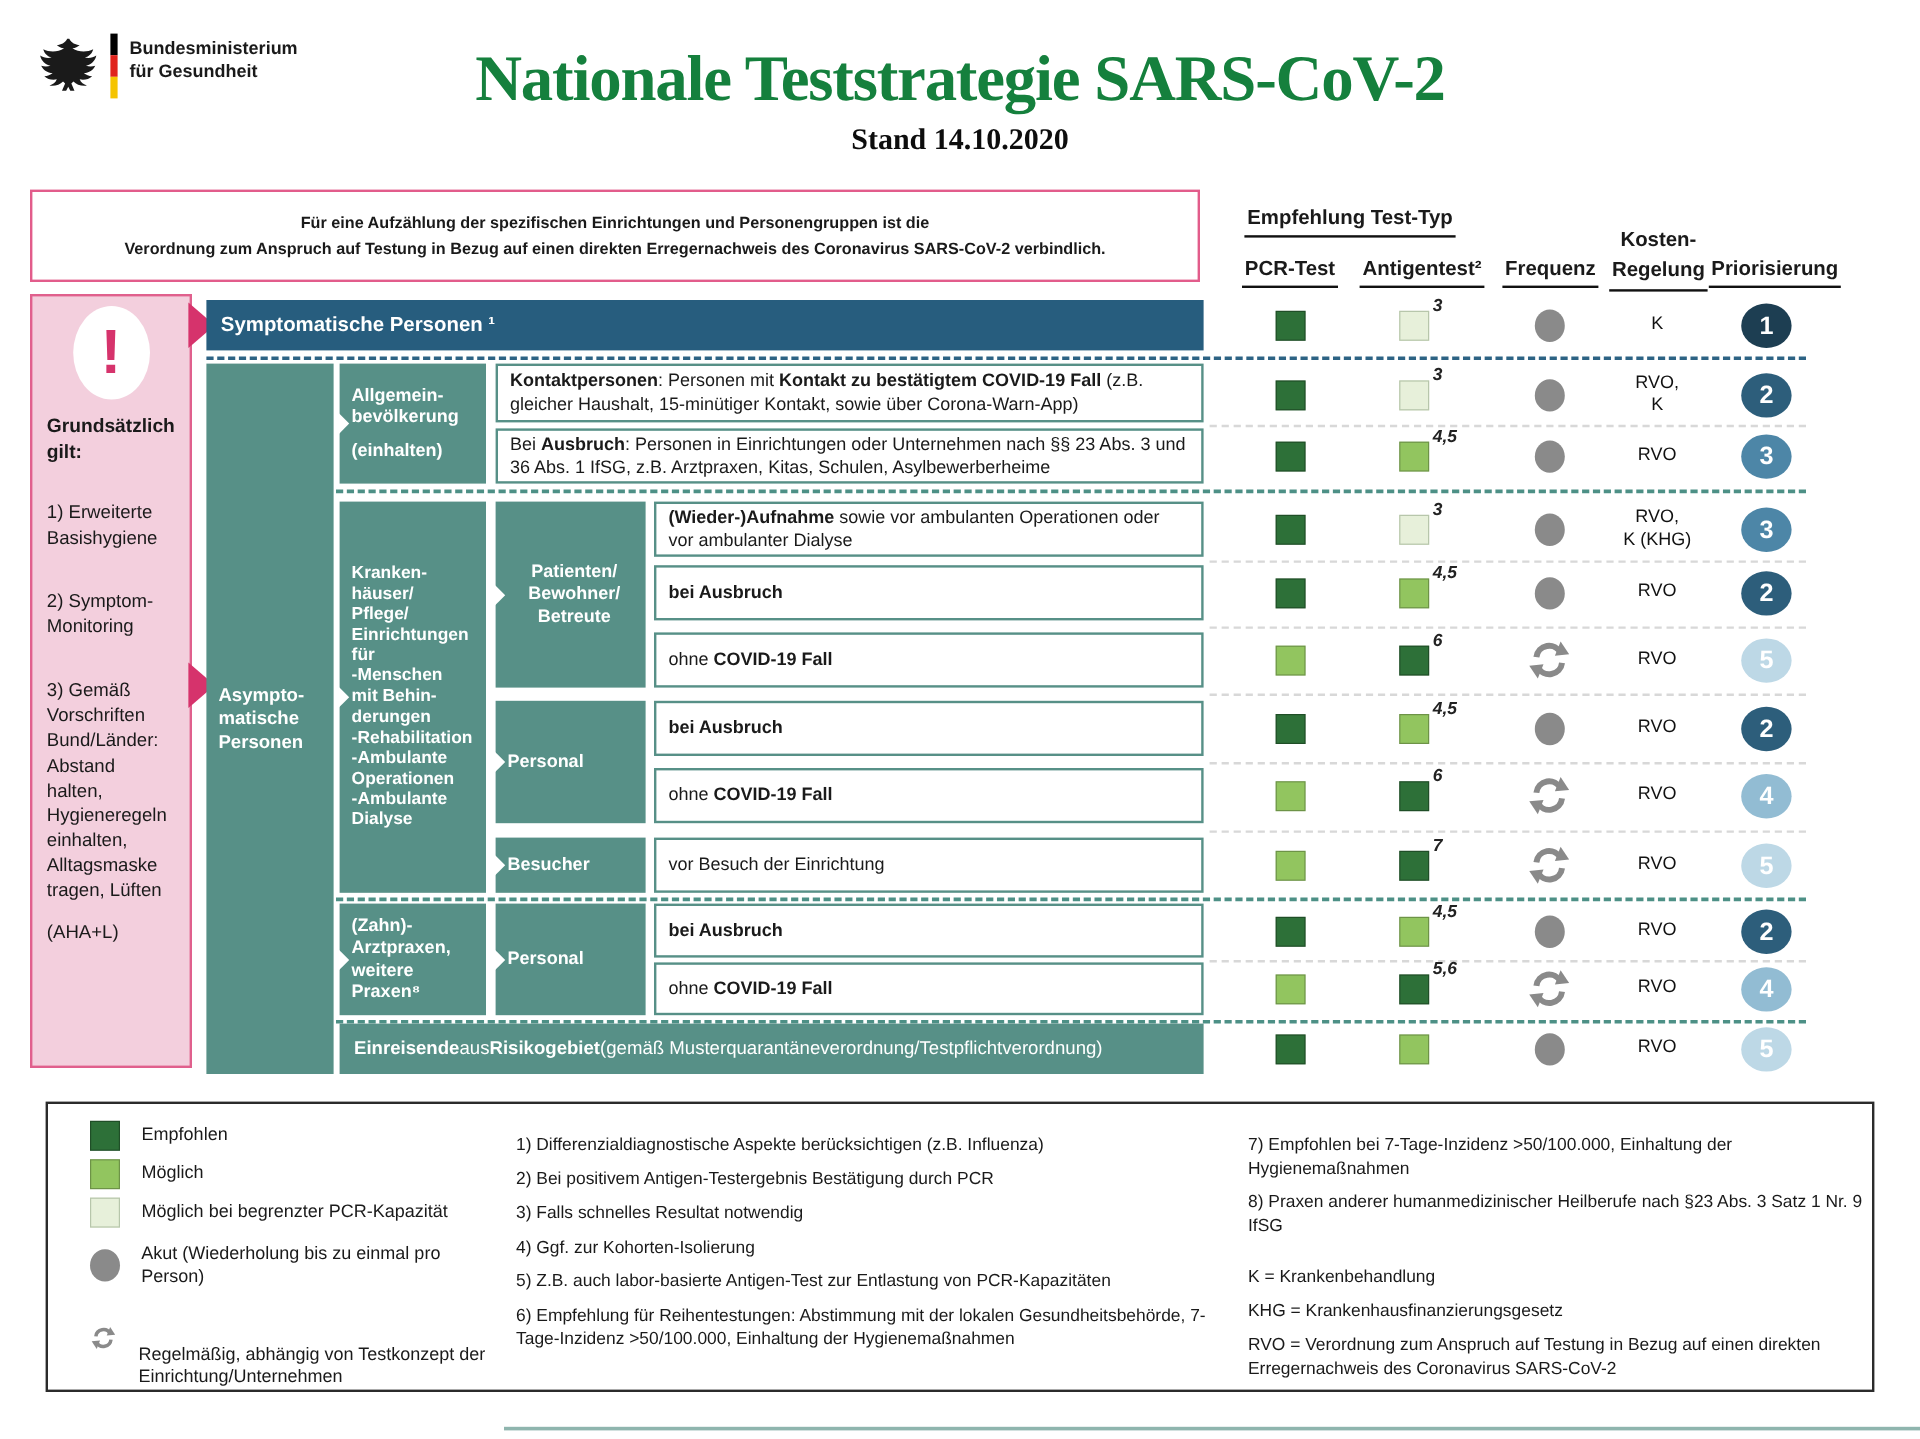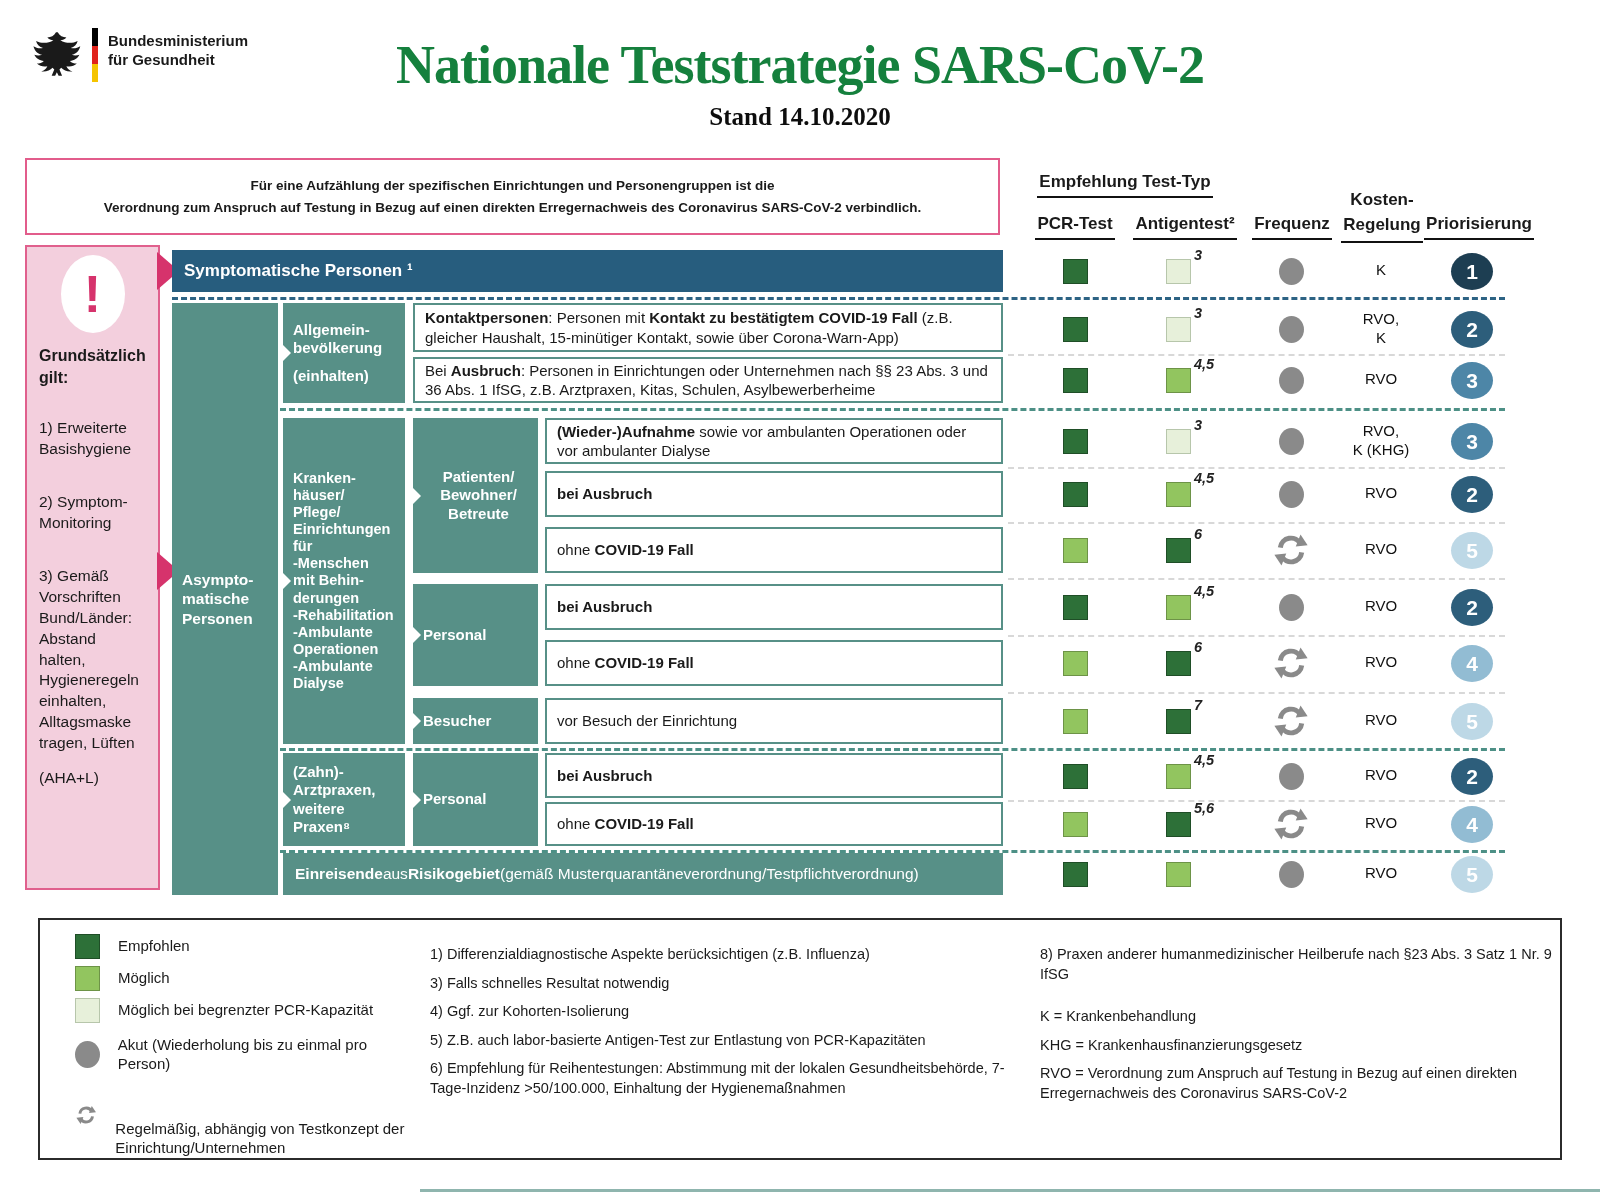--- a/index.html
+++ b/index.html
@@ -345,26 +345,28 @@
             <path d="M7 14 A9 9 0 0 1 24 11" fill="none" stroke="#8a8a8a" stroke-width="4.2"></path>
             <polygon points="24,3 30,12 20,13" fill="#8a8a8a"></polygon>
             <path d="M25 18 A9 9 0 0 1 8 21" fill="none" stroke="#8a8a8a" stroke-width="4.2"></path>
             <polygon points="8,29 2,20 12,19" fill="#8a8a8a"></polygon>
           </svg>
           <div style="line-height: 1.25; margin-top: 48px;">Regelmäßig, abhängig von Testkonzept der Einrichtung/Unternehmen</div>
         </div>
       </div>
     <div class="abs" style="left:390px;top:25px;width:585px;" id="fn-mid">
         <div class="fn">1) Differenzialdiagnostische Aspekte berücksichtigen (z.B. Influenza)</div>
+        <div class="fn">2) Bei positivem Antigen-Testergebnis Bestätigung durch PCR</div>
         <div class="fn">3) Falls schnelles Resultat notwendig</div>
         <div class="fn">4) Ggf. zur Kohorten-Isolierung</div>
         <div class="fn">5) Z.B. auch labor-basierte Antigen-Test zur Entlastung von PCR-Kapazitäten</div>
         <div class="fn">6) Empfehlung für Reihentestungen: Abstimmung mit der lokalen Gesundheitsbehörde, 7-Tage-Inzidenz &gt;50/100.000, Einhaltung der Hygienemaßnahmen</div>
       </div>
     <div class="abs" style="left:1000px;top:25px;width:525px;" id="fn-right">
+        <div class="fn">7) Empfohlen bei 7-Tage-Inzidenz &gt;50/100.000, Einhaltung der Hygienemaßnahmen</div>
         <div class="fn">8) Praxen anderer humanmedizinischer Heilberufe nach §23 Abs. 3 Satz 1 Nr. 9 IfSG</div>
         <div style="height: 14px;"></div>
         <div class="fn">K  = Krankenbehandlung</div>
         <div class="fn">KHG = Krankenhausfinanzierungsgesetz</div>
         <div class="fn">RVO = Verordnung zum Anspruch auf Testung in Bezug auf einen direkten Erregernachweis des Coronavirus SARS-CoV-2</div>
       </div>
   </div>
 
   <div class="abs bottom-line"></div>
 </div>

